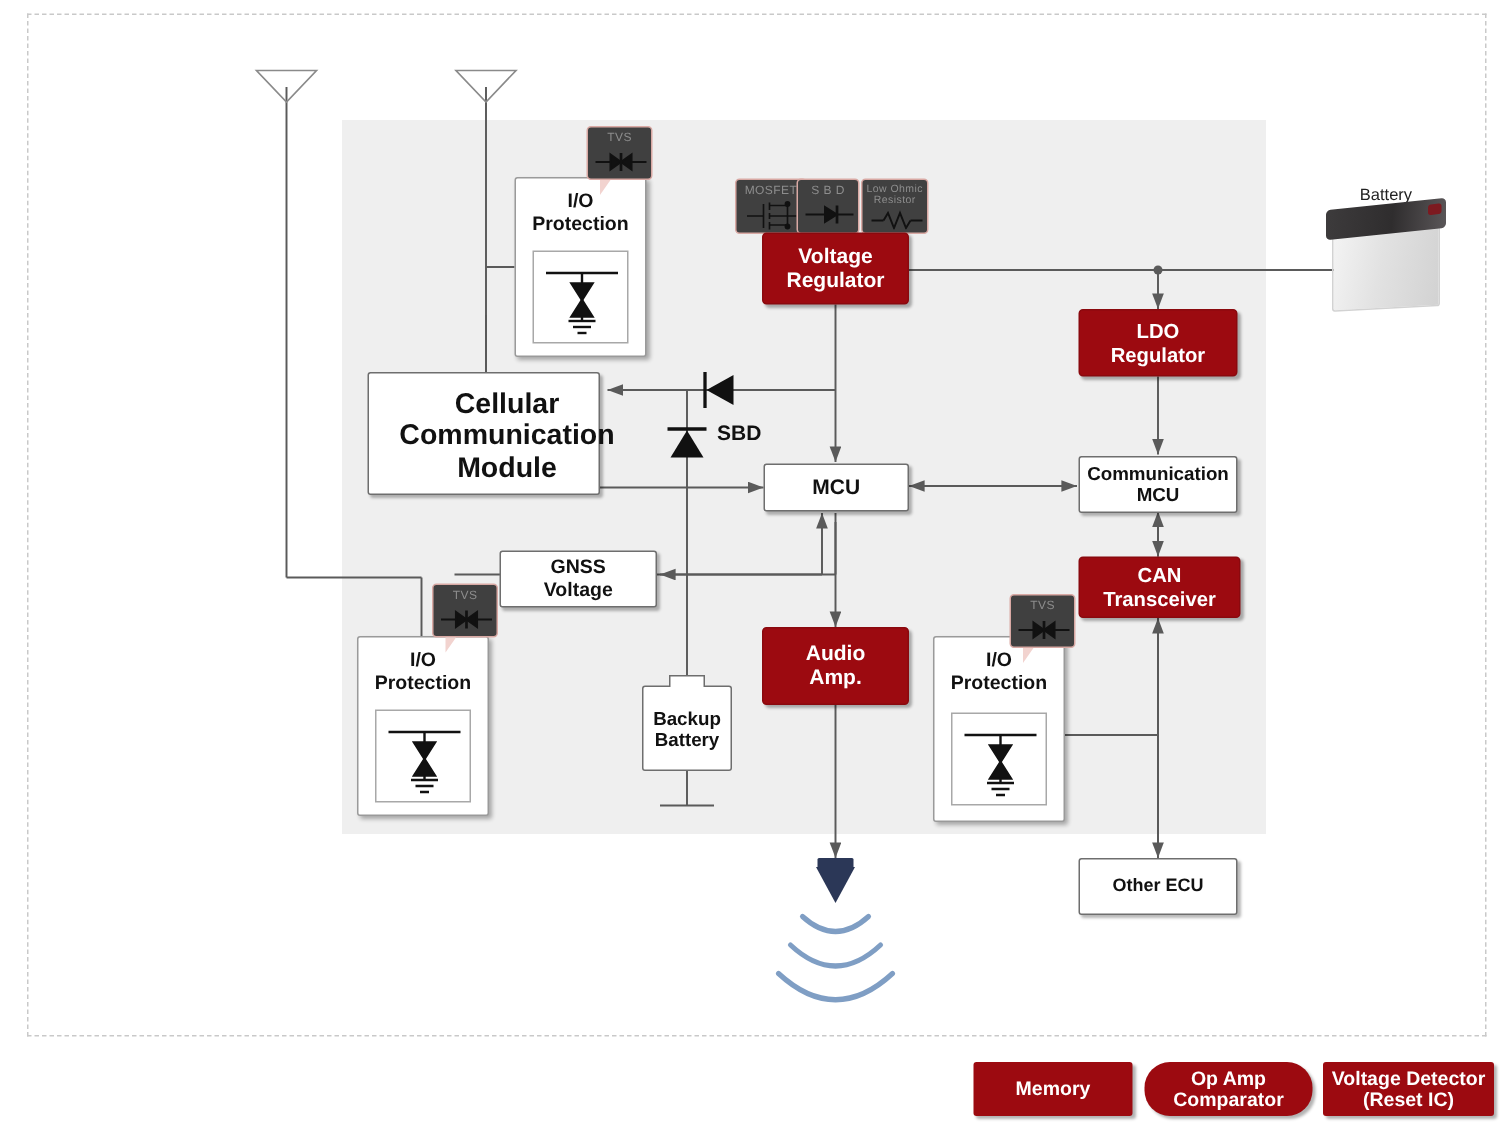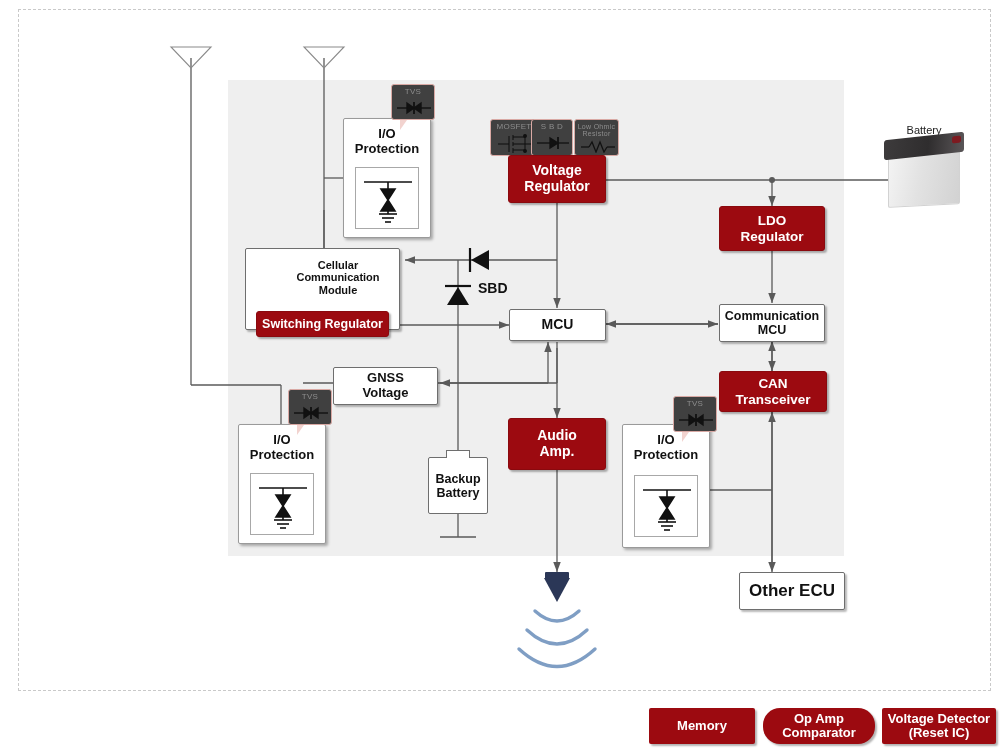--- a/index.html
+++ b/index.html
@@ -329,24 +329,23 @@
         <polyline points="9,7 12,2 16,12 20,2 24,12 27,7"></polyline>
         <line x1="27" y1="7" x2="35" y2="7"></line>
       </g>
     </svg>
     <div class="co-tail" style="left:14px;top:36px;border-left:7px solid #f2d3cf;border-bottom:10px solid transparent;"></div>
   </div>
 
   <div class="block block-red" style="left:508px;top:155px;width:98px;height:48px;font-size:14px;white-space:pre-line;">Voltage
 Regulator</div>
 
-  <div class="block block-white" style="left:245px;top:248px;width:155px;height:82px;font-size:11px;white-space:pre-line;align-items:flex-start;padding-top:10px;padding-left:31px;">Cellular
+  <div class="block block-white" style="left:245px;top:248px;width:155px;height:82px;font-size:19px;white-space:pre-line;align-items:flex-start;padding-top:10px;padding-left:31px;">Cellular
 Communication
 Module</div>
-  <div class="block block-red" style="left:256px;top:311px;width:133px;height:26px;font-size:12.5px;">Switching Regulator</div>
 
   <div class="block block-white" style="left:333px;top:367px;width:105px;height:38px;font-size:13px;white-space:pre-line;">GNSS
 Voltage</div>
 
   <div class="block block-white" style="left:509px;top:309px;width:97px;height:32px;font-size:14px;">MCU</div>
 
   <div class="block block-red" style="left:508px;top:418px;width:98px;height:52px;font-size:14px;white-space:pre-line;">Audio
 Amp.</div>
 
   <div class="block block-white" style="left:428px;top:457px;width:60px;height:57px;font-size:12.5px;white-space:pre-line;box-shadow:none;">Backup
@@ -355,21 +354,21 @@
 
   <div class="block block-red" style="left:719px;top:206px;width:106px;height:45px;font-size:13.5px;white-space:pre-line;">LDO
 Regulator</div>
 
   <div class="block block-white" style="left:719px;top:304px;width:106px;height:38px;font-size:12.5px;white-space:pre-line;">Communication
 MCU</div>
 
   <div class="block block-red" style="left:719px;top:371px;width:108px;height:41px;font-size:13.5px;white-space:pre-line;">CAN
 Transceiver</div>
 
-  <div class="block block-white" style="left:719px;top:572px;width:106px;height:38px;font-size:17px;margin-left:20px;">Other ECU</div>
+  <div class="block block-white" style="left:719px;top:572px;width:106px;height:38px;font-size:12px;">Other ECU</div>
 
   <div class="ioprot" style="left:238px;top:424px;width:88px;height:120px;">
     <div class="io-title" style="white-space: pre-line;">I/O
 Protection</div>
     <div class="io-sym" style="top:48px;width:64px;height:62px;">
       <svg width="64" height="62" viewBox="0 0 64 62">
         <g stroke="#111" stroke-width="1.6" fill="none">
           <line x1="8" y1="14" x2="56" y2="14"></line>
           <line x1="32" y1="14" x2="32" y2="46"></line>
           <polygon points="25,21 39,21 32,32" fill="#111"></polygon>

